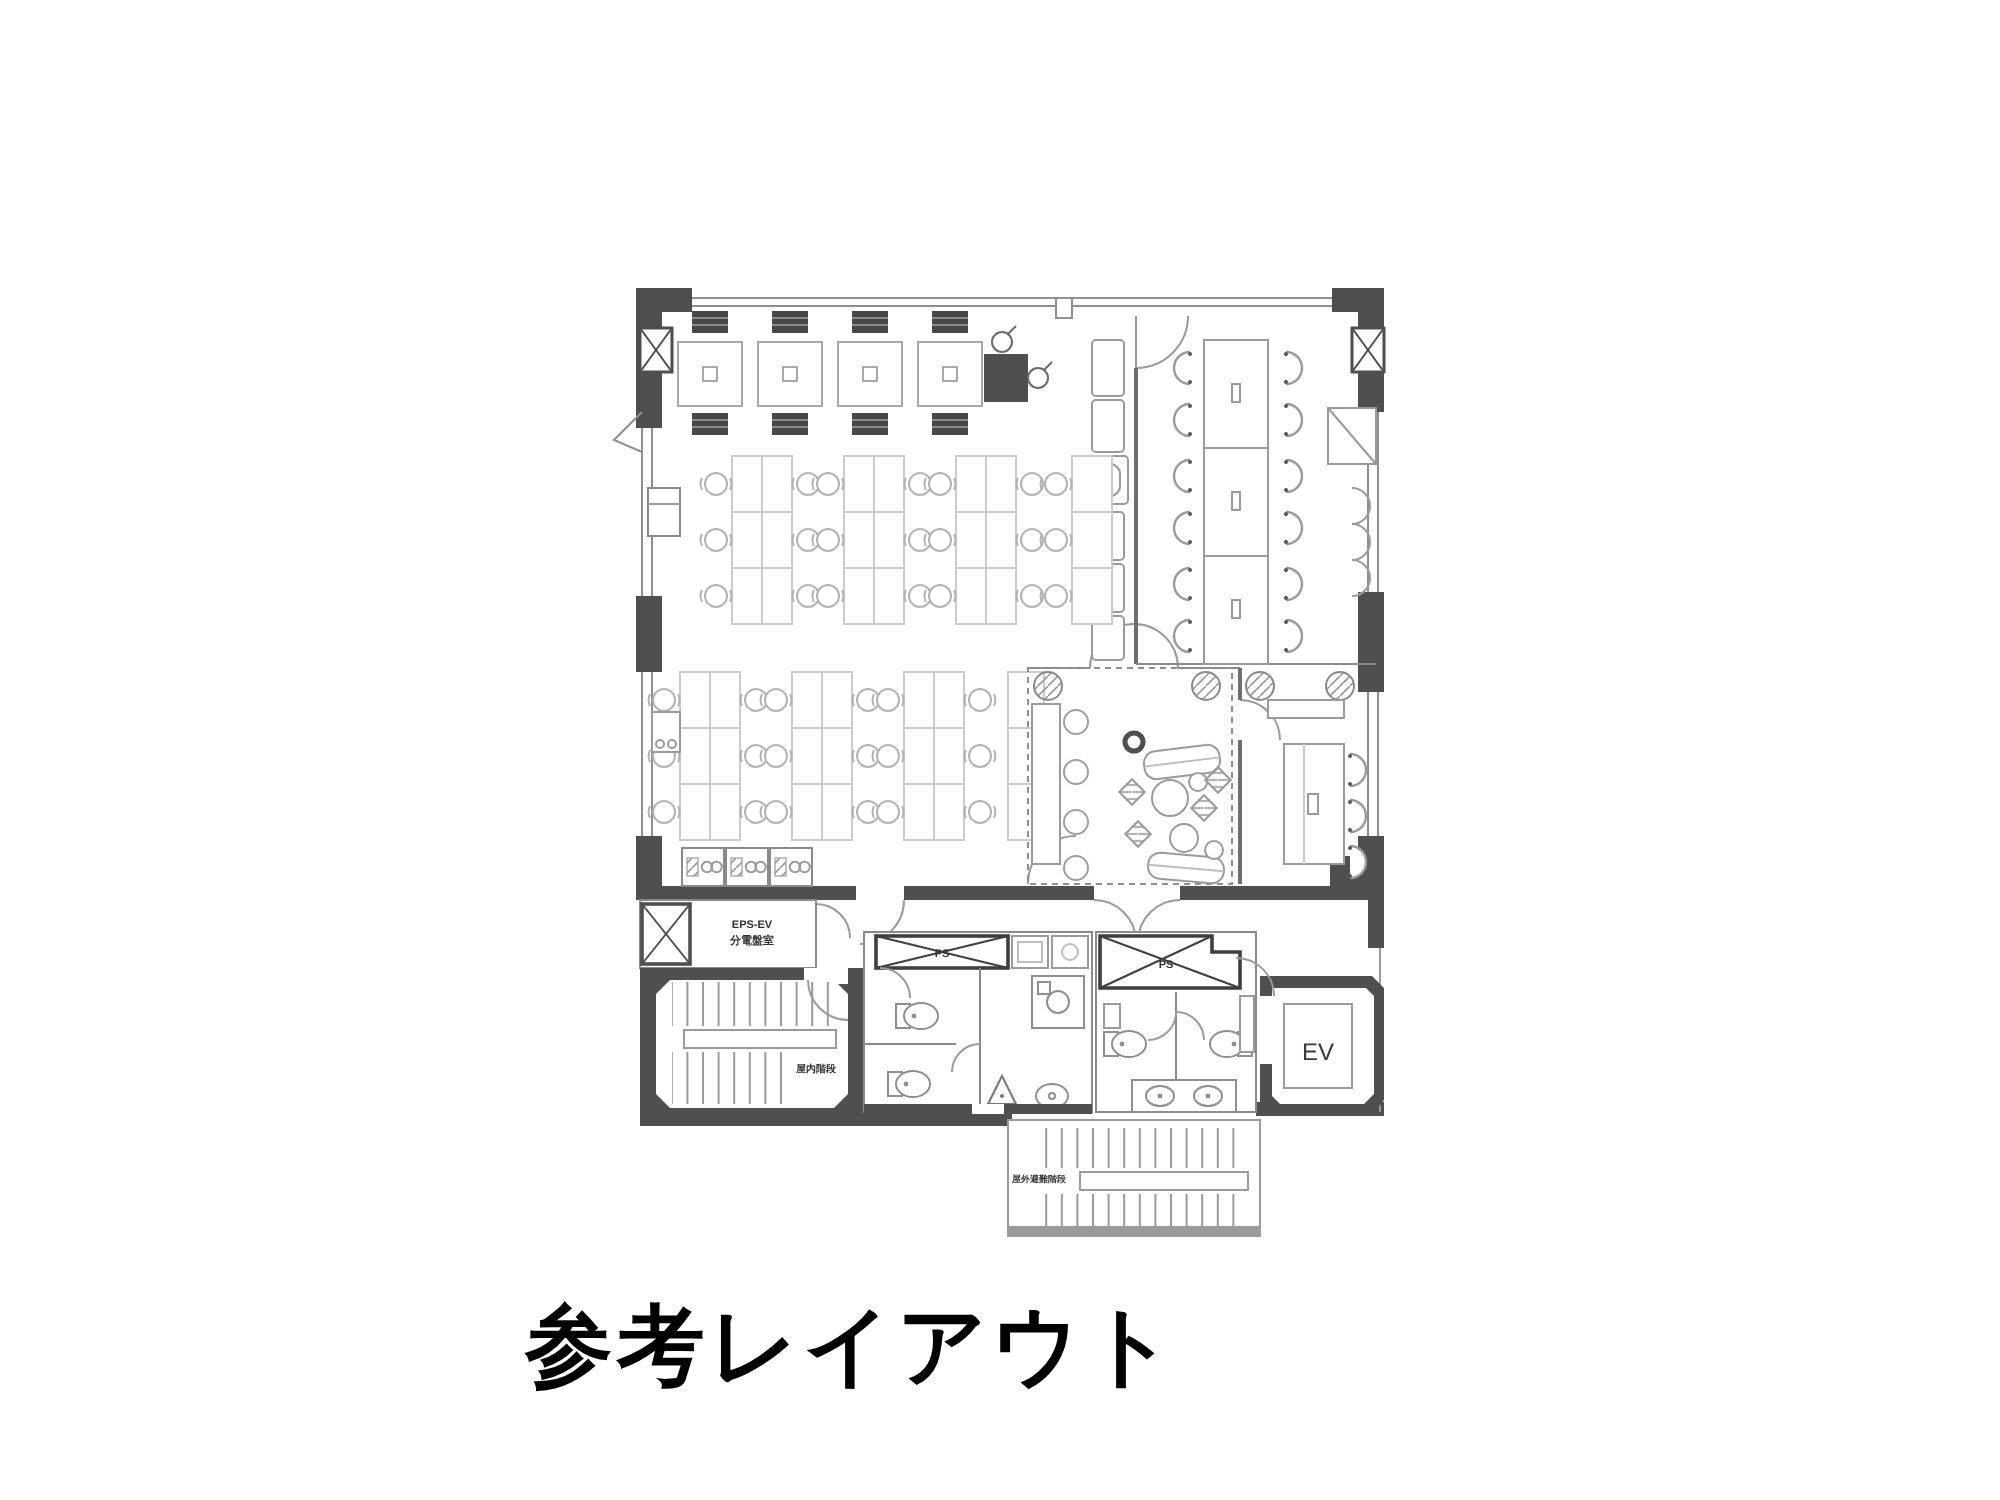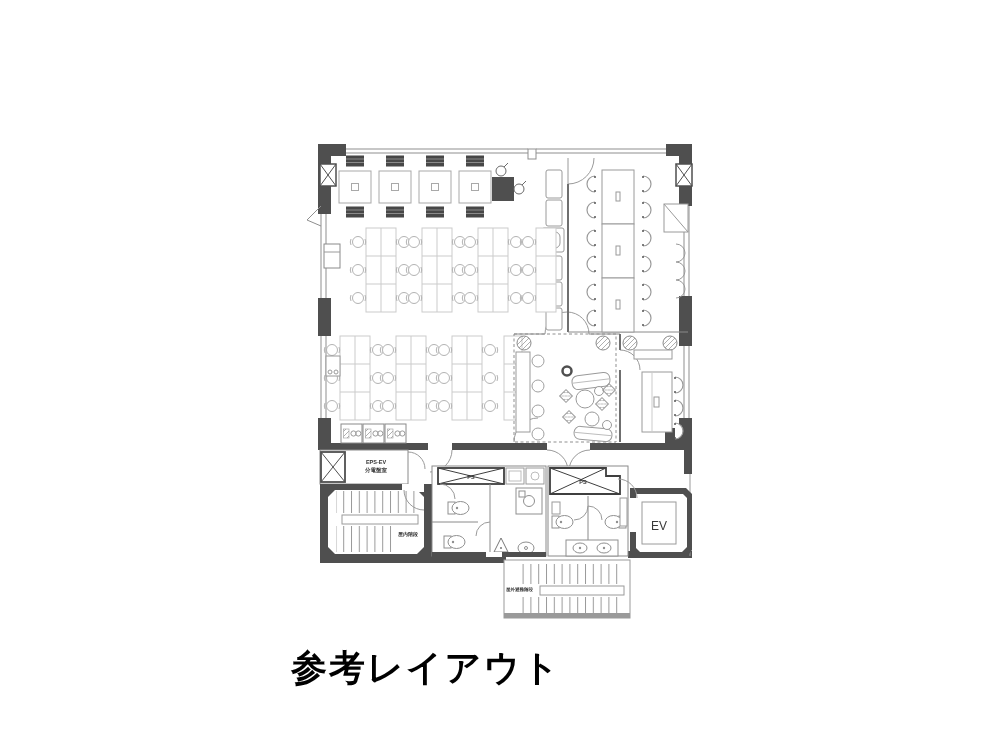--- a/index.html
+++ b/index.html
@@ -1,20 +1,20 @@
 <!DOCTYPE html>
 <html><head>
 <meta charset="utf-8">
 <style>
   html,body{margin:0;padding:0;background:#ffffff;}
   .canvas{position:relative;width:852px;height:750px;background:#ffffff;overflow:hidden;
           font-family:"Liberation Sans","DejaVu Sans",sans-serif;}
   .plan-svg{position:absolute;left:0;top:0;}
   .caption{position:absolute;left:0;right:0;top:644px;text-align:center;
-           font-size:36px;font-weight:700;letter-spacing:2px;color:#000;}
+           font-size:44px;font-weight:700;letter-spacing:2px;color:#000;}
   svg text{font-family:"Liberation Sans","DejaVu Sans",sans-serif;}
   .lbl{fill:#333;font-weight:bold;}
 </style>
 </head>
 <body>
 
 <div class="canvas">
 <svg class="plan-svg" width="1000" height="750" viewBox="0 0 1000 750">
   <defs>
     <pattern id="pt" width="7.8" height="8" patternUnits="userSpaceOnUse">

